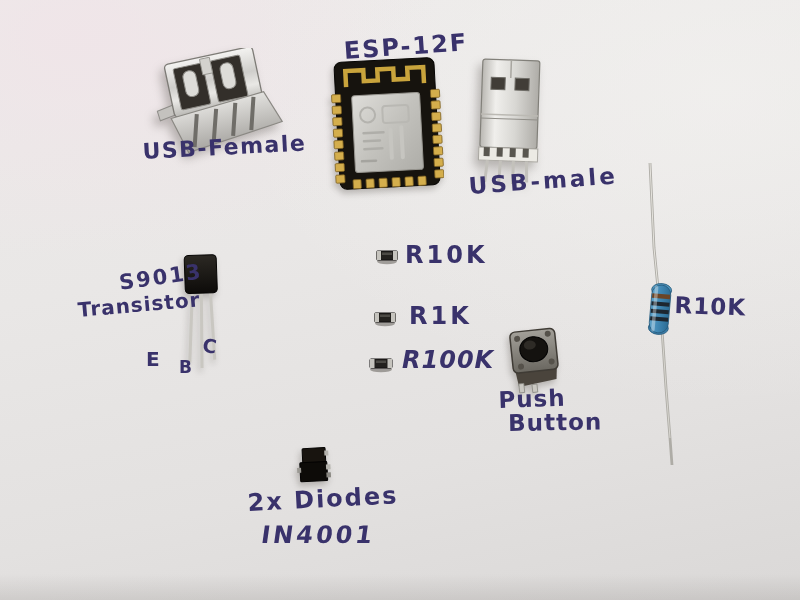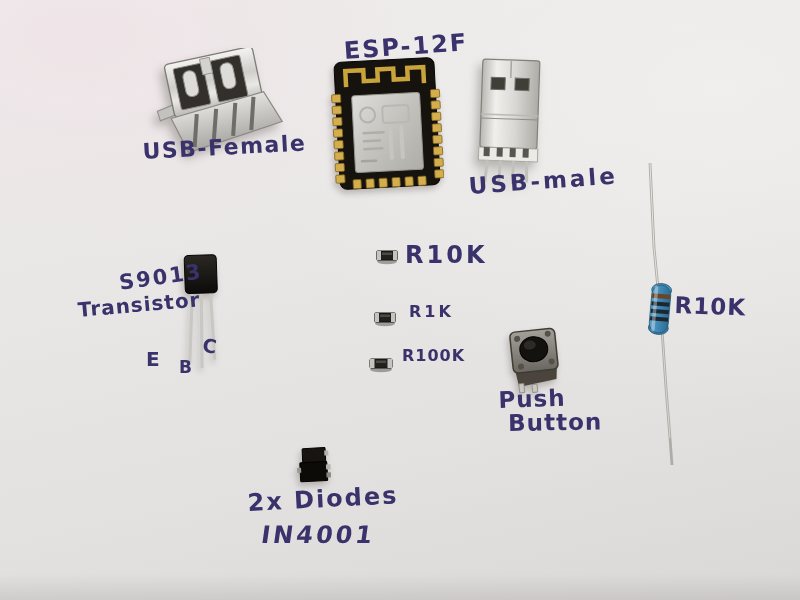--- a/index.html
+++ b/index.html
@@ -29,22 +29,22 @@
   }
   .lbl-usb-female{left:142px;top:141px;font-size:22px;letter-spacing:1.5px;transform:rotate(-3deg);}
   .lbl-esp12f   {left:343px;top:39px;font-size:24px;letter-spacing:2px;transform:rotate(-4deg);}
   .lbl-usb-male {left:468px;top:175px;font-size:23px;letter-spacing:3px;transform:rotate(-4deg);}
   .lbl-s9013    {left:118px;top:273px;font-size:21px;letter-spacing:2px;transform:rotate(-8deg);}
   .lbl-transistor{left:77px;top:300px;font-size:20px;letter-spacing:1px;transform:rotate(-5deg);}
   .lbl-pin-e{left:146px;top:349px;font-size:20px;}
   .lbl-pin-b{left:179px;top:359px;font-size:17px;}
   .lbl-pin-c{left:204px;top:336px;font-size:19px;transform:rotate(8deg);}
   .lbl-r10k-smd {left:405px;top:243px;font-size:24px;letter-spacing:3px;}
-  .lbl-r1k-smd  {left:409px;top:304px;font-size:16px;letter-spacing:3px;}
-  .lbl-r100k-smd{left:402px;top:348px;font-size:16px;letter-spacing:1px;}
+  .lbl-r1k-smd  {left:409px;top:304px;font-size:24px;letter-spacing:3px;}
+  .lbl-r100k-smd{left:402px;top:348px;font-size:24px;letter-spacing:1px;font-style:italic;}
   .lbl-push   {left:498px;top:389px;font-size:23px;letter-spacing:1px;transform:rotate(-2deg);}
   .lbl-button {left:508px;top:412px;font-size:23px;letter-spacing:1px;transform:rotate(-1deg);}
   .lbl-r10k-axial{left:675px;top:294px;font-size:23px;letter-spacing:1px;transform:rotate(2deg);}
   .lbl-diodes-1{left:247px;top:491px;font-size:24px;letter-spacing:2px;transform:rotate(-3deg);}
   .lbl-diodes-2{left:263px;top:523px;font-size:24px;letter-spacing:3px;transform:skewX(-8deg);}
 </style>
 </head>
 <body>
 
 <div class="stage">

